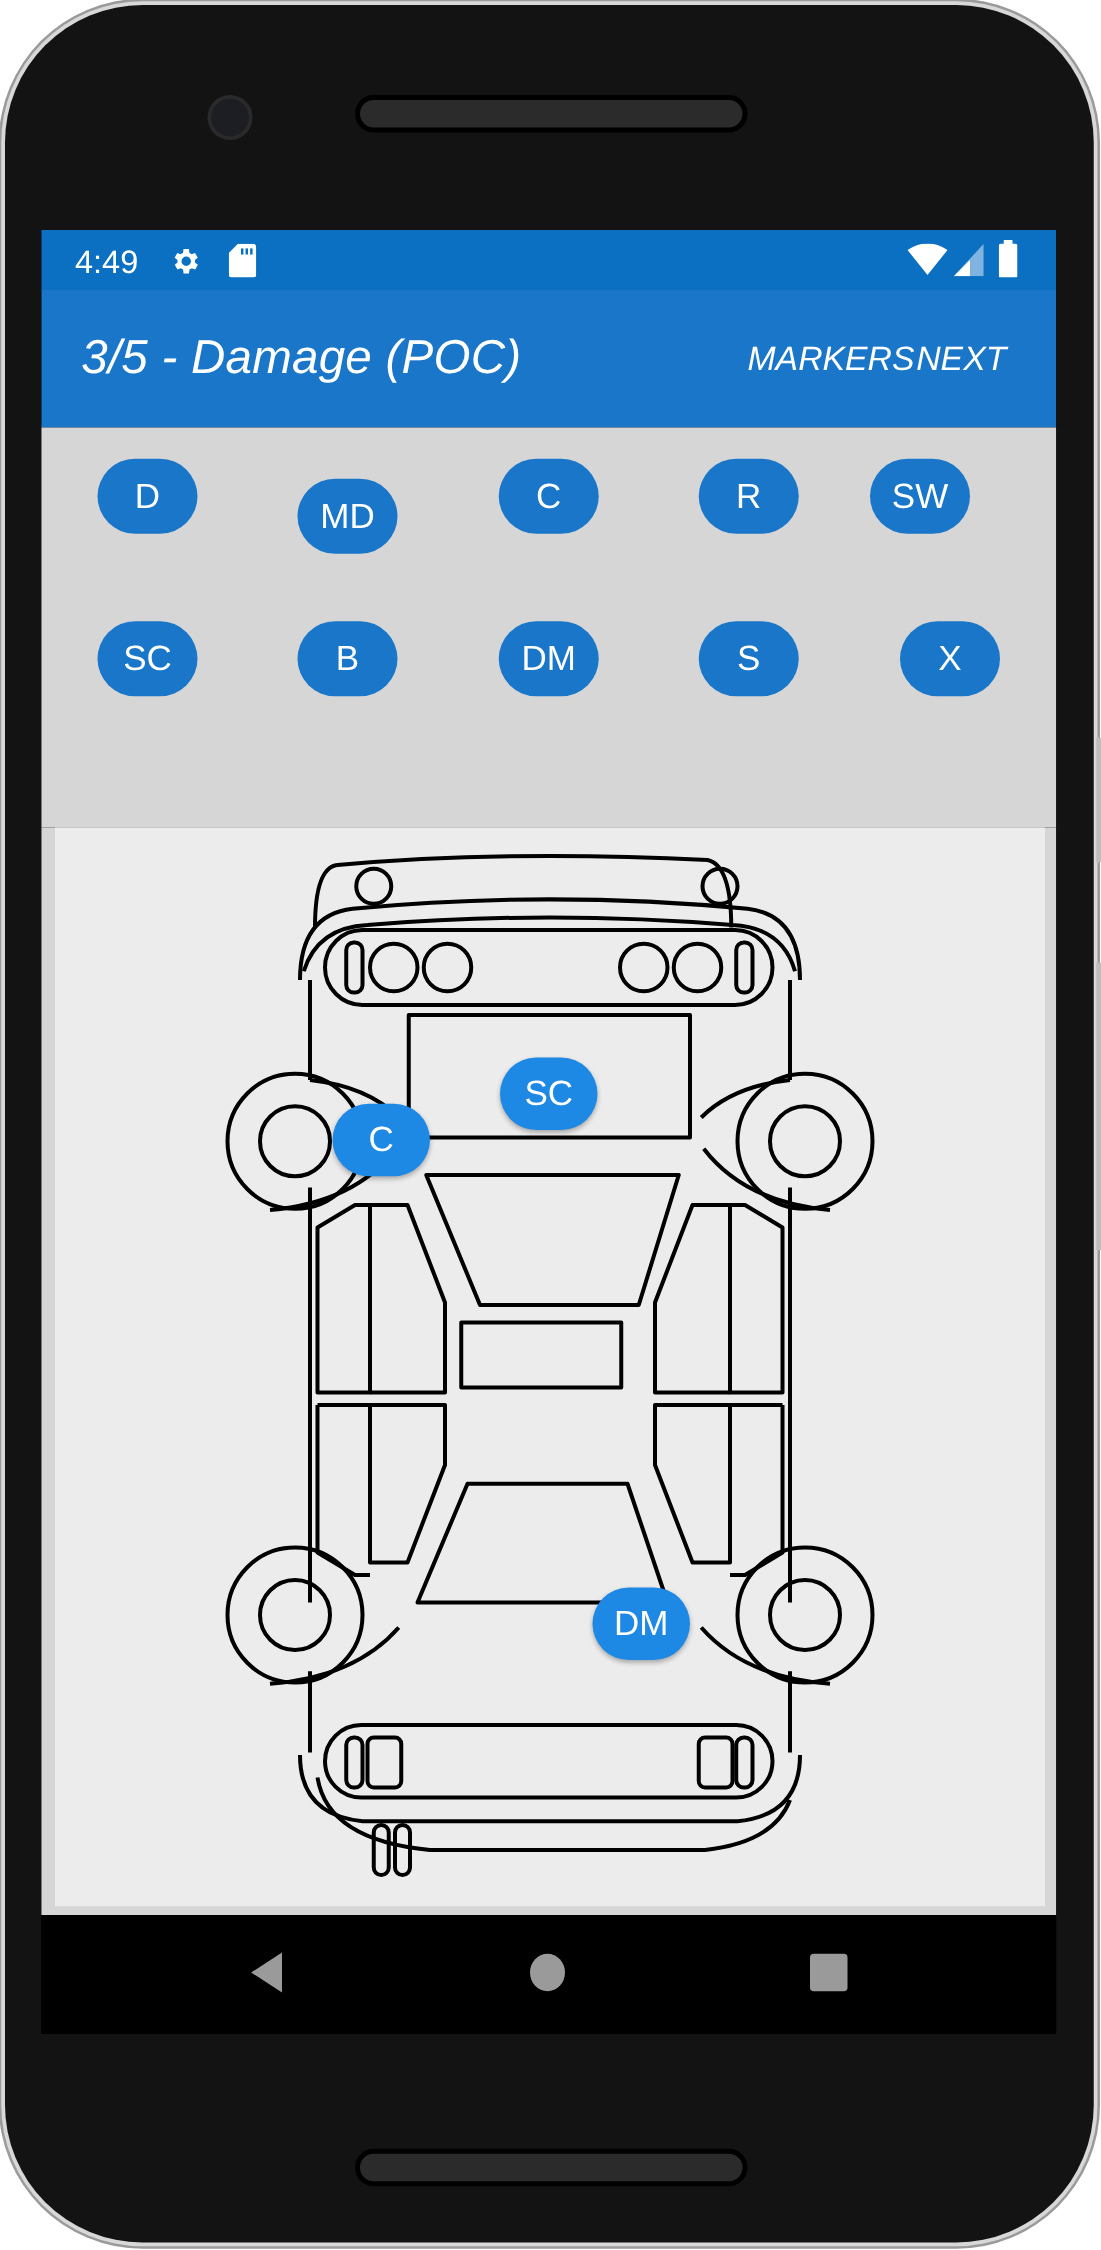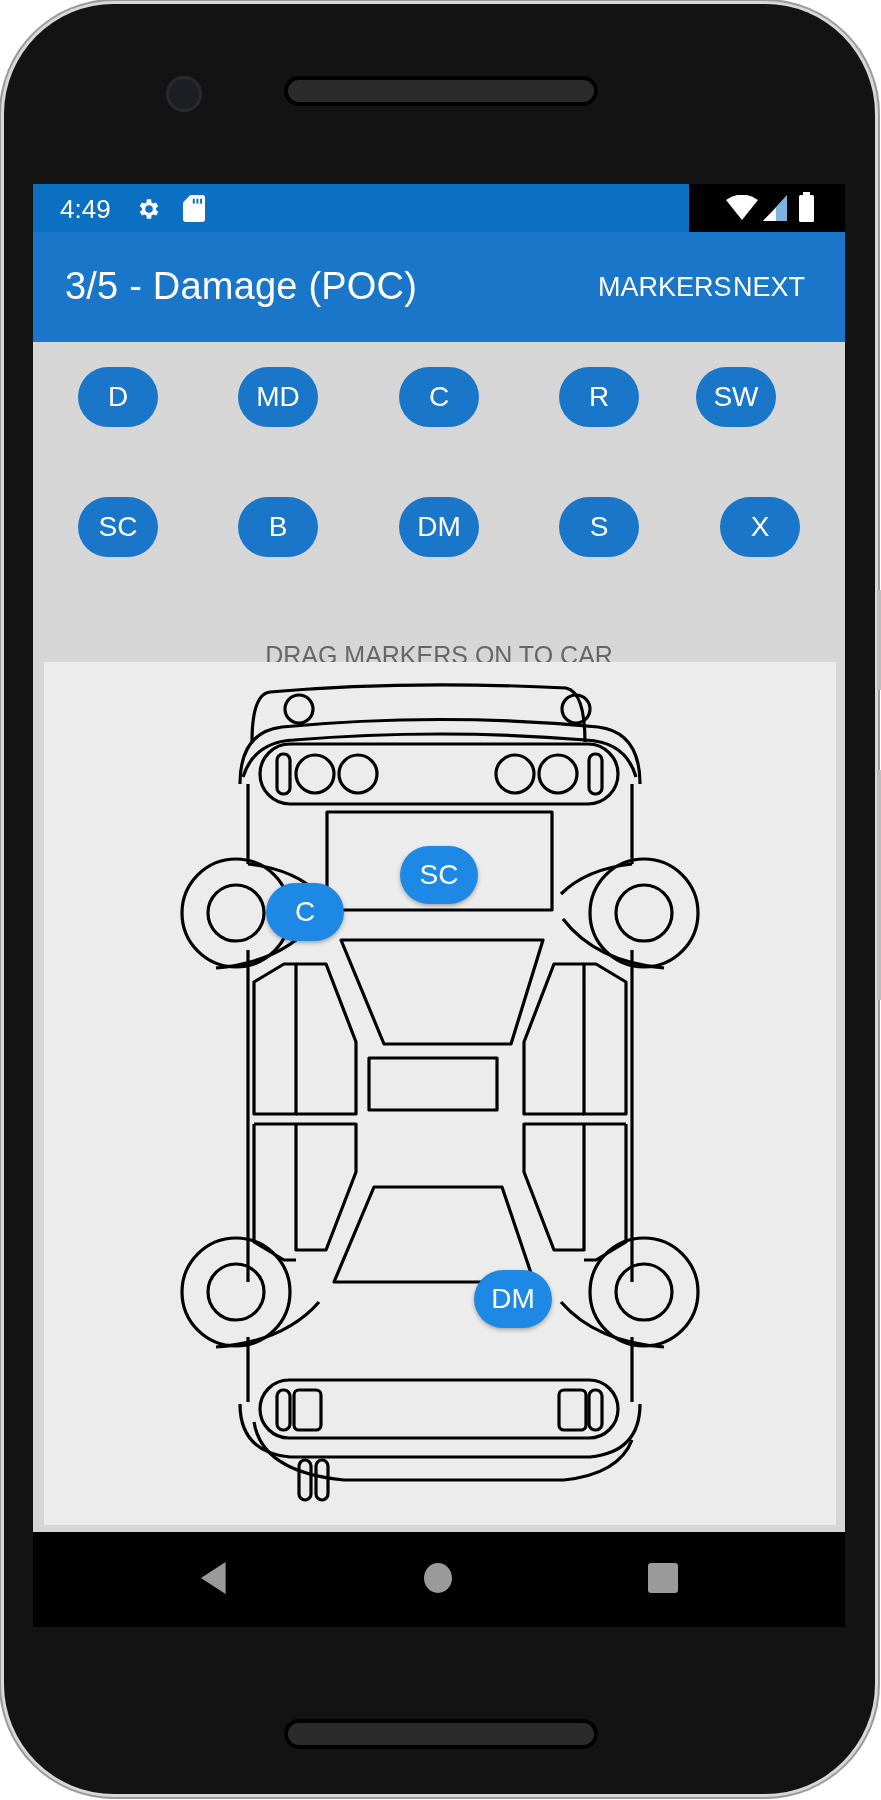--- a/index.html
+++ b/index.html
@@ -4,24 +4,24 @@
 <style>
   html,body{margin:0;padding:0;background:#ffffff;}
   body{width:881px;height:1800px;position:relative;overflow:hidden;font-family:"Liberation Sans",sans-serif;}
   .phone{position:absolute;left:4px;top:4px;width:871px;height:1790px;border-radius:110px;background:#131313;
     box-shadow:0 0 0 3px #d8d8d8, 0 0 0 5px #9a9a9a;}
   .camera{position:absolute;left:162px;top:72px;width:30px;height:30px;border-radius:50%;background:#1d1d24;border:3px solid #2a2a2a;}
   .speaker{position:absolute;left:280px;top:72px;width:314px;height:30px;border-radius:16px;background:#2b2b2b;border:4px solid #000;box-sizing:border-box;}
   .speaker.bottom{top:1715px;}
   .side-btn{position:absolute;right:-6px;width:4px;background:#bdbdbd;}
   .screen{position:absolute;left:33px;top:184px;width:812px;height:1443px;background:#000;overflow:hidden;}
-  .statusbar{position:absolute;left:0;top:0;width:656px;height:48px;background:#0b6fc2;color:#fff;}
+  .statusbar{position:absolute;left:0;top:0;width:812px;height:48px;background:#0b6fc2;color:#fff;}
   .statusbar .time{position:absolute;left:27px;top:10px;font-size:26px;}
   .sb-icon{position:absolute;}
-  .appbar{position:absolute;left:0;top:48px;width:812px;height:110px;background:#1976c8;color:#fff;}
+  .appbar{position:absolute;left:0;top:48px;width:812px;height:110px;background:#1976c8;color:#fff;font-style:italic;}
   .appbar .title{position:absolute;left:32px;top:33px;font-size:38px;letter-spacing:0.2px;}
   .appbar .action{position:absolute;top:40px;font-size:27px;cursor:pointer;}
   .markers{position:absolute;left:0;top:158px;width:812px;height:320px;background:#d6d6d6;}
   .chip{position:absolute;width:80px;height:60px;border-radius:30px;background:#1976c8;color:#fff;font-size:28px;
     display:flex;align-items:center;justify-content:center;cursor:grab;}
   .hint{position:absolute;left:0;width:812px;top:457px;text-align:center;font-size:25px;color:#666;}
   .canvas-wrap{position:absolute;left:0;top:478px;width:812px;height:870px;background:#d6d6d6;}
   .canvas{position:absolute;left:11px;top:0;width:792px;height:863px;background:#ececec;}
   .placed{position:absolute;width:78px;height:58px;border-radius:29px;background:#1e88e5;color:#fff;font-size:28px;
     display:flex;align-items:center;justify-content:center;box-shadow:0 2px 4px rgba(0,0,0,0.3);cursor:grab;}
@@ -66,32 +66,31 @@
   </div>
 
   <div class="appbar">
     <span class="title">3/5 - Damage (POC)</span>
     <span class="action" style="left:565px">MARKERS</span>
     <span class="action" style="left:700px">NEXT</span>
   </div>
 
   <div class="markers">
     <div class="chip" style="left:45px;top:25px">D</div>
-    <div class="chip" style="left:205px;top:25px">MD</div>
+    <div class="chip" style="left:205px;top:41px">MD</div>
     <div class="chip" style="left:366px;top:25px">C</div>
     <div class="chip" style="left:526px;top:25px">R</div>
     <div class="chip" style="left:663px;top:25px">SW</div>
 
     <div class="chip" style="left:45px;top:155px">SC</div>
     <div class="chip" style="left:205px;top:155px">B</div>
     <div class="chip" style="left:366px;top:155px">DM</div>
     <div class="chip" style="left:526px;top:155px">S</div>
     <div class="chip" style="left:687px;top:155px">X</div>
   </div>
-  <div class="hint">DRAG MARKERS ON TO CAR</div>
 
   <div class="canvas-wrap">
     <div class="canvas">
       <svg width="792" height="863" viewBox="0 0 792 863" fill="none" stroke="#000" stroke-width="3.2" stroke-linejoin="round">
 
         <path d="M208 80 Q208 32 226 30 Q360 18 522 26 Q541 30 541 80"></path>
         <circle cx="255" cy="47" r="14"></circle>
         <circle cx="532" cy="47" r="14"></circle>
 
         <path d="M196 122 Q196 70 238 65 Q396 50 554 65 Q596 70 596 122"></path>

